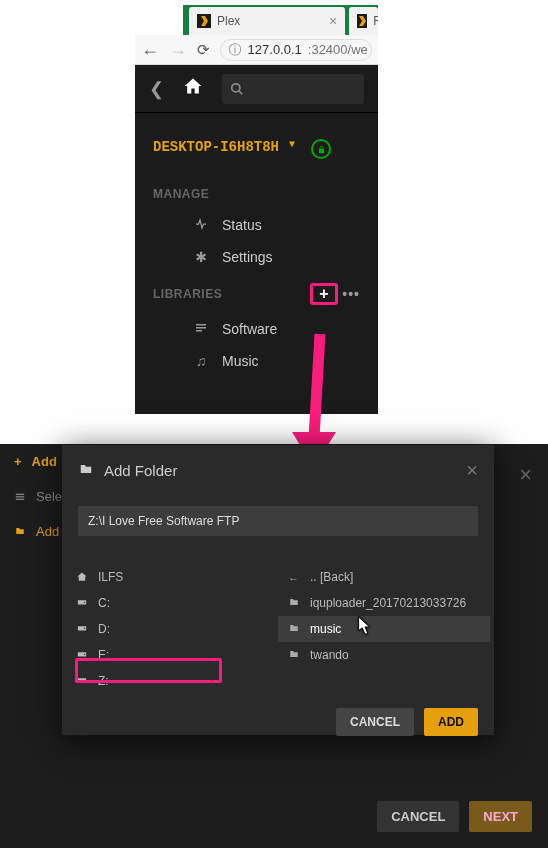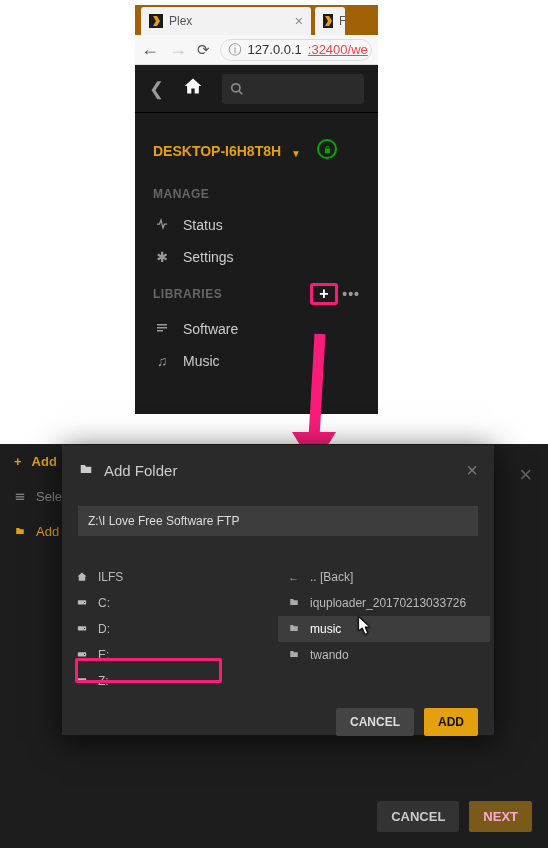--- a/index.html
+++ b/index.html
@@ -1,47 +1,47 @@
 <!DOCTYPE html>
 <html><head>
   <meta charset="utf-8">
   <style>
     * { margin: 0; padding: 0; box-sizing: border-box; }
     body { font-family: -apple-system, Helvetica, Arial, sans-serif; background: #fff; width: 548px; height: 848px; overflow: hidden; position: relative; }
     
     
     .browser { position: absolute; top: 5px; left: 135px; width: 243px; }
-    .tabs { display: flex; background: #a16207; height: 30px; align-items: flex-end; }
+    .tabs { display: flex; background: #15803d; height: 30px; align-items: flex-end; margin-left: 48px; }
     .tab { display: flex; align-items: center; background: #f2f2f2; height: 28px; padding: 0 8px; border-radius: 3px 3px 0 0; margin-left: 6px; width: 170px; gap: 6px; font-size: 12px; color: #555; }
     .tab .favicon { width: 14px; height: 14px; background: #1b1b1b; display: flex; align-items: center; justify-content: center; }
     .tab .favicon svg { width: 10px; height: 10px; }
     .tab .title { flex: 1; }
     .tab .close { color: #888; font-size: 14px; }
     .tab2 { width: 30px; overflow: hidden; margin-left: 4px; }
     .addrbar { display: flex; align-items: center; background: #f7f7f7; height: 30px; padding: 0 6px; gap: 10px; border-bottom: 1px solid #ddd; }
     .nav-arrow { color: #555; font-size: 18px; }
     .nav-arrow.disabled { color: #c5c5c5; }
     .reload { color: #555; font-size: 15px; }
     .url { flex: 1; display: flex; align-items: center; border: 1px solid #ddd; border-radius: 12px; height: 22px; padding: 0 8px; font-size: 13px; color: #333; gap: 6px; overflow: hidden; white-space: nowrap; }
     .url .info { color: #888; }
-    .url .gray { color: #ef4444; text-decoration: underline; }
+    .url .gray { color: #737373; }
     
     
     .plex { background: #1b1b1b; position: absolute; top: 65px; left: 135px; width: 243px; height: 349px; color: #999; }
     .topbar { display: flex; align-items: center; height: 48px; padding: 0 14px; gap: 18px; border-bottom: 1px solid #000; }
     .topbar .back { color: #999; font-size: 18px; }
     .topbar .home { color: #fff; font-size: 22px; }
     .topbar .search { flex: 1; background: #2b2b2b; height: 30px; border-radius: 3px; display: flex; align-items: center; padding: 0 8px; color: #888; }
-    .server { display: flex; align-items: flex-end; padding: 26px 18px 18px; gap: 10px; }
+    .server { display: flex; align-items: flex-start; padding: 26px 18px 18px; gap: 10px; font-family: Liberation Mono, monospace; }
     .server-name { color: #e5a00d; font-weight: bold; font-size: 14px; }
     .server-caret { color: #e5a00d; font-size: 10px; }
     .lock { width: 20px; height: 20px; border: 2px solid #0a0; border-radius: 50%; display: flex; align-items: center; justify-content: center; color: #0a0; font-size: 10px; margin-left: 6px; }
     .section-label { padding: 10px 18px 8px; font-size: 12px; font-weight: bold; color: #666; letter-spacing: 0.5px; }
     .section-label.lib { display: flex; align-items: center; justify-content: space-between; }
-    .nav-item { display: flex; align-items: center; padding: 8px 18px; gap: 12px; color: #ccc; font-size: 14px; }
+    .nav-item { display: flex; align-items: center; padding: 8px 18px; gap: 12px; color: #ccc; font-size: 14px; margin-left: 39px; }
     .nav-item .ico { width: 18px; text-align: center; color: #999; }
     .add-btn { position: relative; }
     .add-btn .plus { width: 28px; height: 22px; background: #1b1b1b; border: 3px solid #f91c7b; color: #fff; font-size: 16px; font-weight: bold; display: flex; align-items: center; justify-content: center; border-radius: 3px; }
     .dots { color: #999; font-size: 14px; margin-left: 4px; letter-spacing: 1px; }
     
     
     .arrow1 { position: absolute; top: 328px; left: 292px; pointer-events: none; }
     .arrow2 { position: absolute; top: 598px; left: 208px; pointer-events: none; }
     
     

